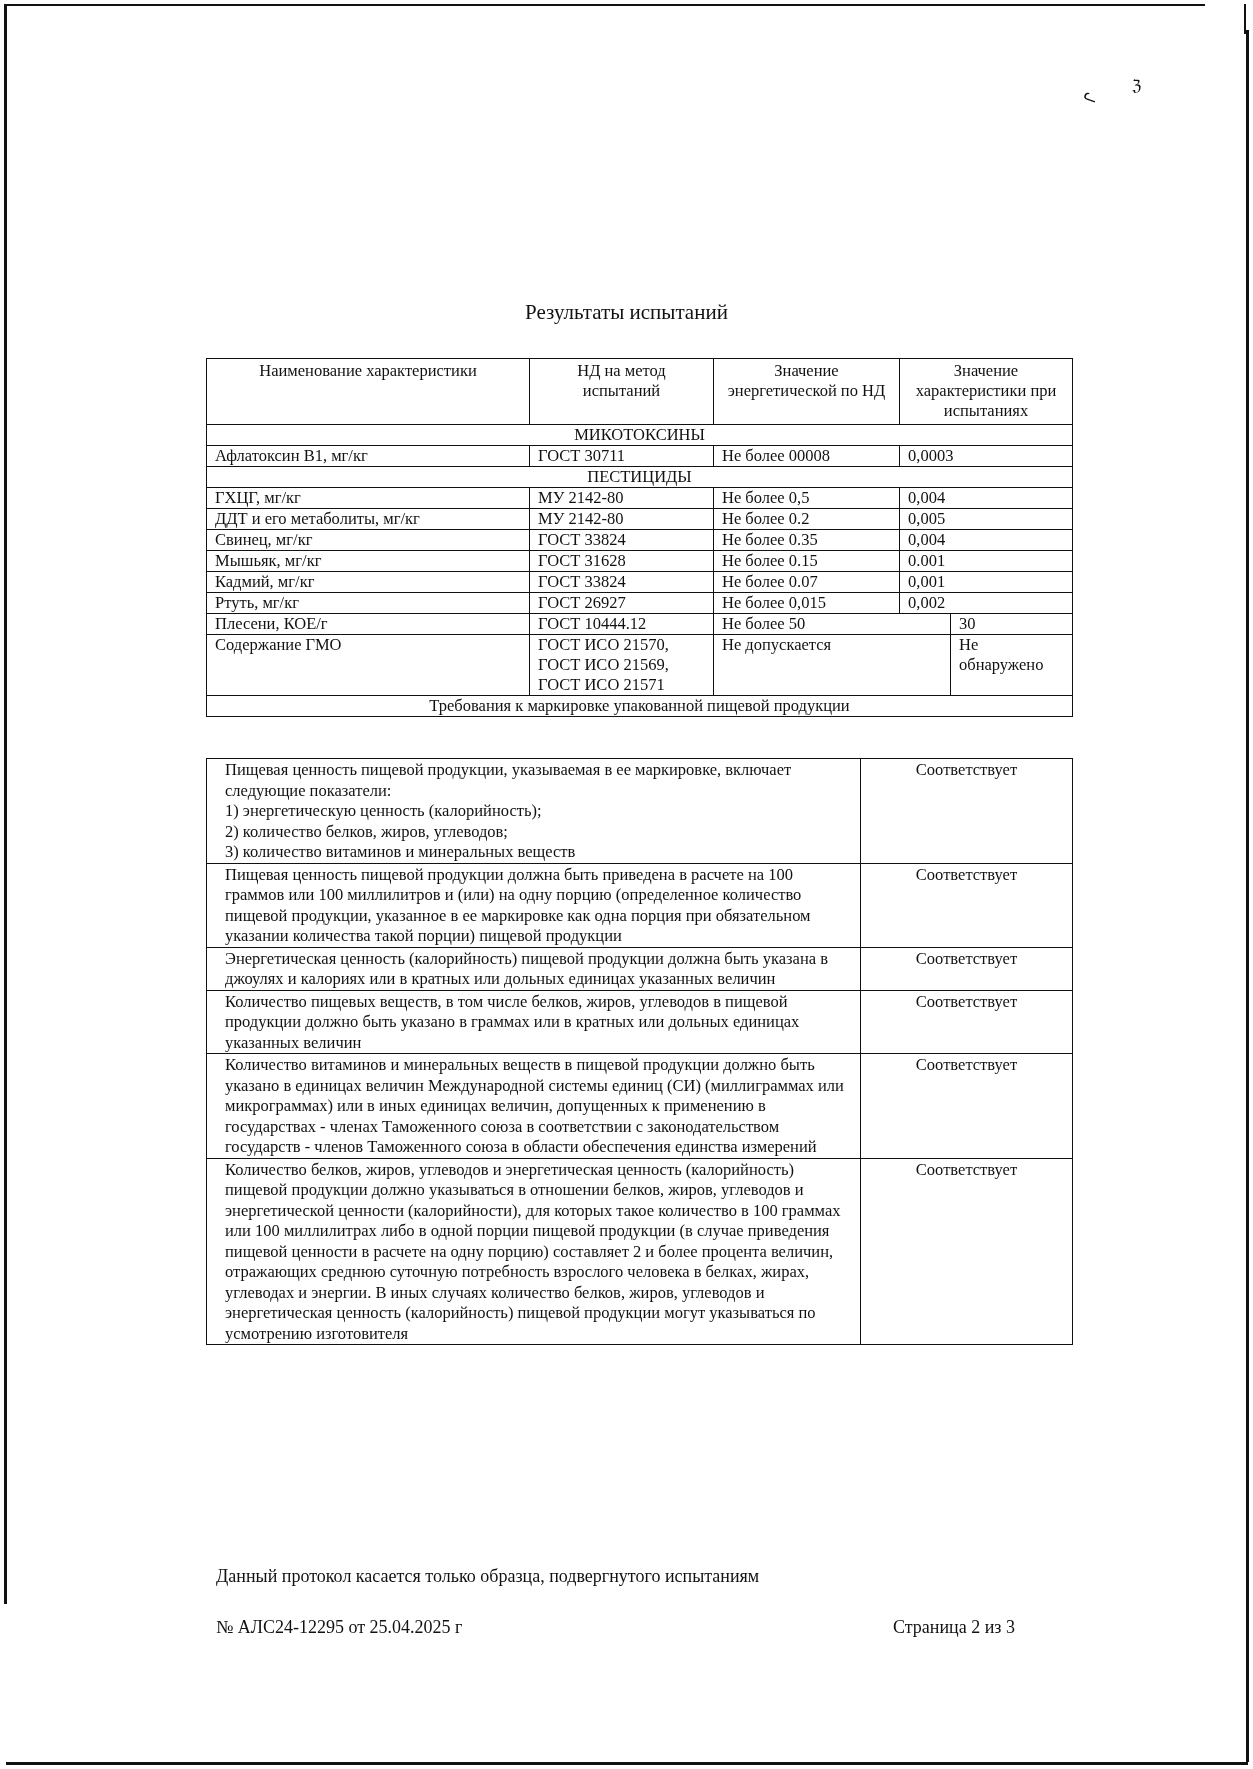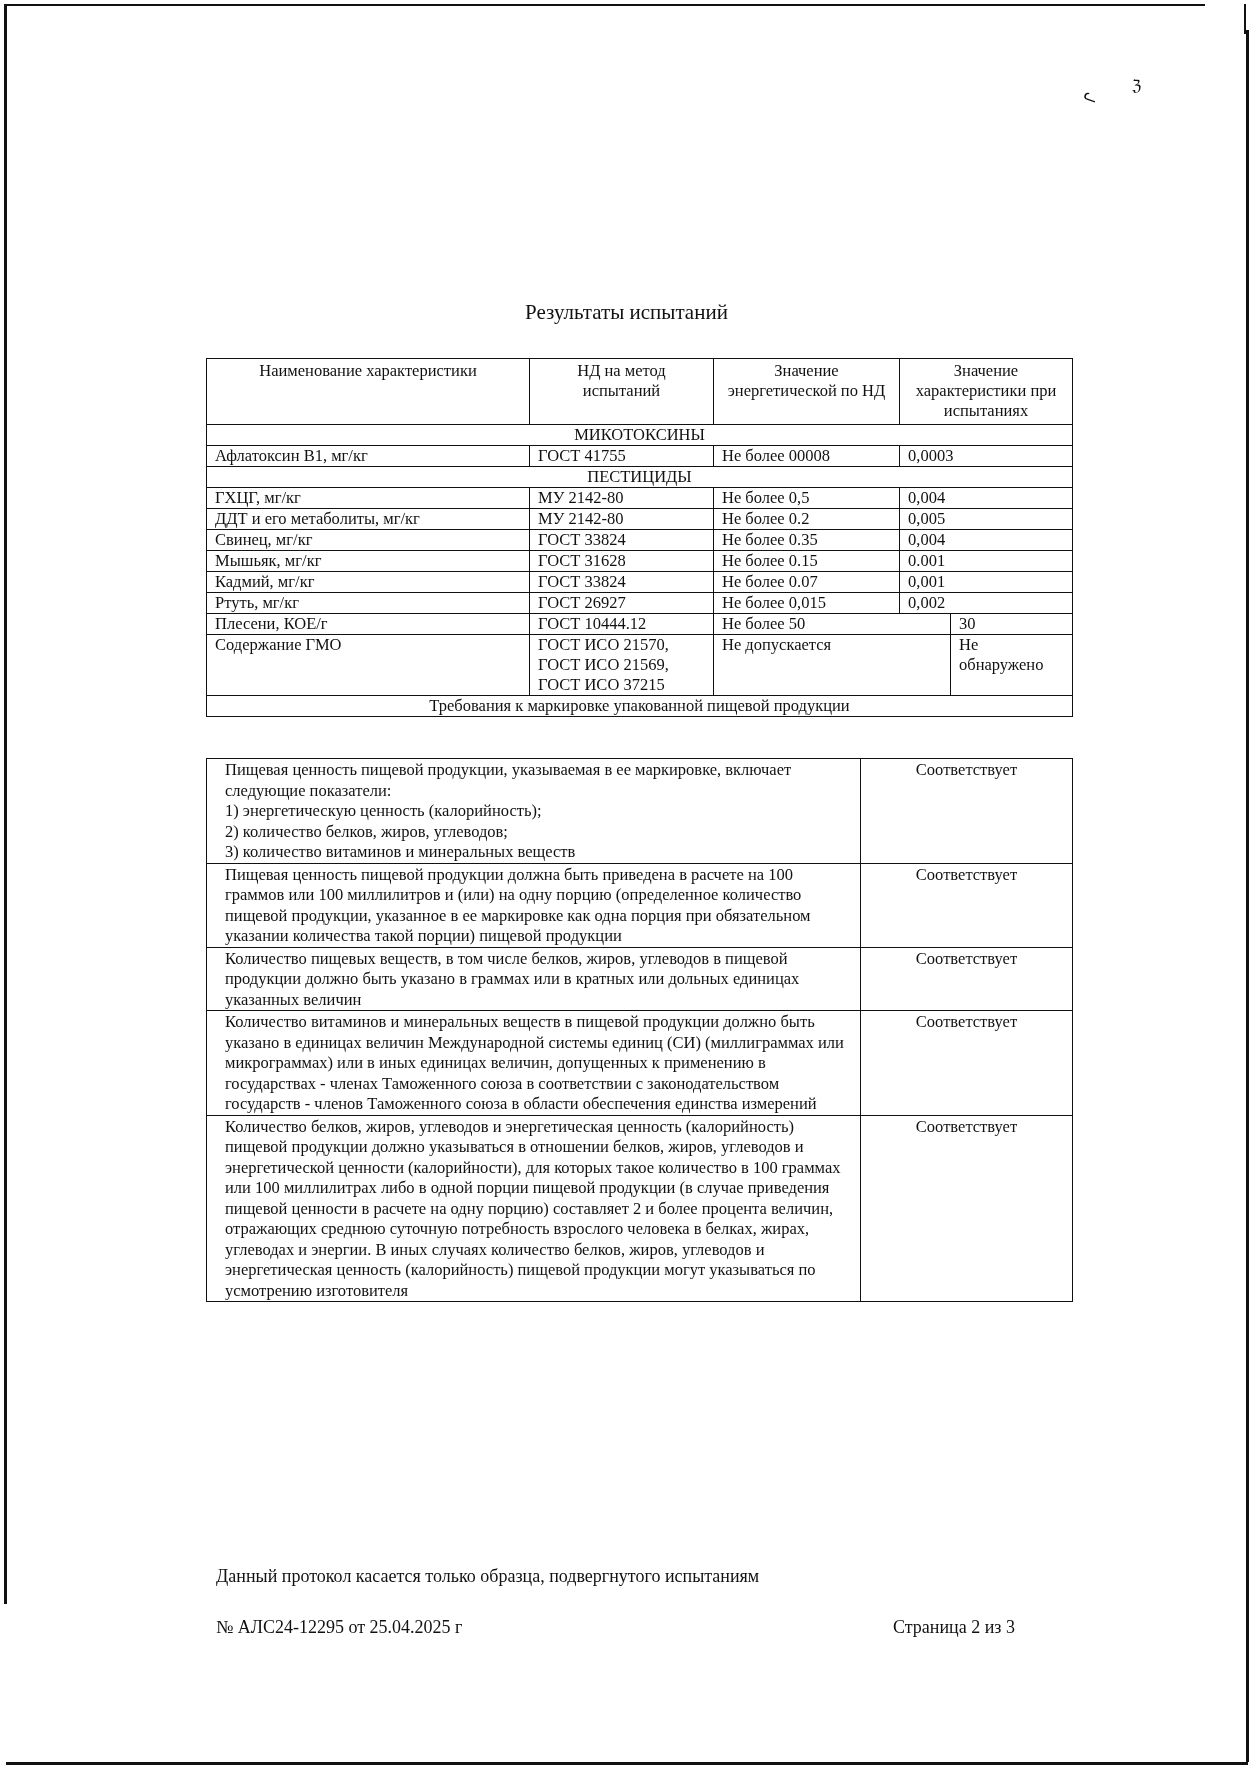--- a/index.html
+++ b/index.html
@@ -77,21 +77,21 @@
     <td>НД на метод испытаний</td>
     <td>Значение энергетической по НД</td>
     <td colspan="2">Значение характеристики при испытаниях</td>
   </tr>
 
   <tr class="section">
         <td colspan="5">МИКОТОКСИНЫ</td>
       </tr>
   <tr class="row">
     <td>Афлатоксин В1, мг/кг</td>
-    <td>ГОСТ 41755</td>
+    <td>ГОСТ 30711</td>
     <td>Не более 00008</td>
     <td colspan="2">0,0003</td>
   </tr>
 
   <tr class="section">
         <td colspan="5">ПЕСТИЦИДЫ</td>
       </tr>
   <tr class="row">
     <td>ГХЦГ, мг/кг</td>
     <td>МУ 2142-80</td>
@@ -131,21 +131,21 @@
   </tr>
 
   <tr class="row">
     <td>Плесени, КОЕ/г</td>
     <td>ГОСТ 10444.12</td>
     <td colspan="2">Не более 50</td>
     <td>30</td>
   </tr>
   <tr class="row gmo">
     <td>Содержание ГМО</td>
-    <td>ГОСТ ИСО 21570, ГОСТ ИСО 21569, ГОСТ ИСО 37215</td>
+    <td>ГОСТ ИСО 21570, ГОСТ ИСО 21569, ГОСТ ИСО 21571</td>
     <td colspan="2">Не допускается</td>
     <td>Не обнаружено</td>
   </tr>
 
   <tr class="section">
         <td colspan="5">Требования к маркировке упакованной пищевой продукции</td>
       </tr>
 </tbody>
   </table>
 
@@ -160,20 +160,24 @@
 1) энергетическую ценность (калорийность);
 2) количество белков, жиров, углеводов;
 3) количество витаминов и минеральных веществ</td>
         <td class="res">Соответствует</td>
       </tr>
       <tr>
         <td class="txt" style="white-space: pre-line;">Пищевая ценность пищевой продукции должна быть приведена в расчете на 100 граммов или 100 миллилитров и (или) на одну порцию (определенное количество пищевой продукции, указанное в ее маркировке как одна порция при обязательном указании количества такой порции) пищевой продукции</td>
         <td class="res">Соответствует</td>
       </tr>
       <tr>
+        <td class="txt" style="white-space: pre-line;">Энергетическая ценность (калорийность) пищевой продукции должна быть указана в джоулях и калориях или в кратных или дольных единицах указанных величин</td>
+        <td class="res">Соответствует</td>
+      </tr>
+      <tr>
         <td class="txt" style="white-space: pre-line;">Количество пищевых веществ, в том числе белков, жиров, углеводов в пищевой продукции должно быть указано в граммах или в кратных или дольных единицах указанных величин</td>
         <td class="res">Соответствует</td>
       </tr>
       <tr>
         <td class="txt" style="white-space: pre-line;">Количество витаминов и минеральных веществ в пищевой продукции должно быть указано в единицах величин Международной системы единиц (СИ) (миллиграммах или микрограммах) или в иных единицах величин, допущенных к применению в государствах - членах Таможенного союза в соответствии с законодательством государств - членов Таможенного союза в области обеспечения единства измерений</td>
         <td class="res">Соответствует</td>
       </tr>
       <tr>
         <td class="txt" style="white-space: pre-line;">Количество белков, жиров, углеводов и энергетическая ценность (калорийность) пищевой продукции должно указываться в отношении белков, жиров, углеводов и энергетической ценности (калорийности), для которых такое количество в 100 граммах или 100 миллилитрах либо в одной порции пищевой продукции (в случае приведения пищевой ценности в расчете на одну порцию) составляет 2 и более процента величин, отражающих среднюю суточную потребность взрослого человека в белках, жирах, углеводах и энергии. В иных случаях количество белков, жиров, углеводов и энергетическая ценность (калорийность) пищевой продукции могут указываться по усмотрению изготовителя</td>
         <td class="res">Соответствует</td>

